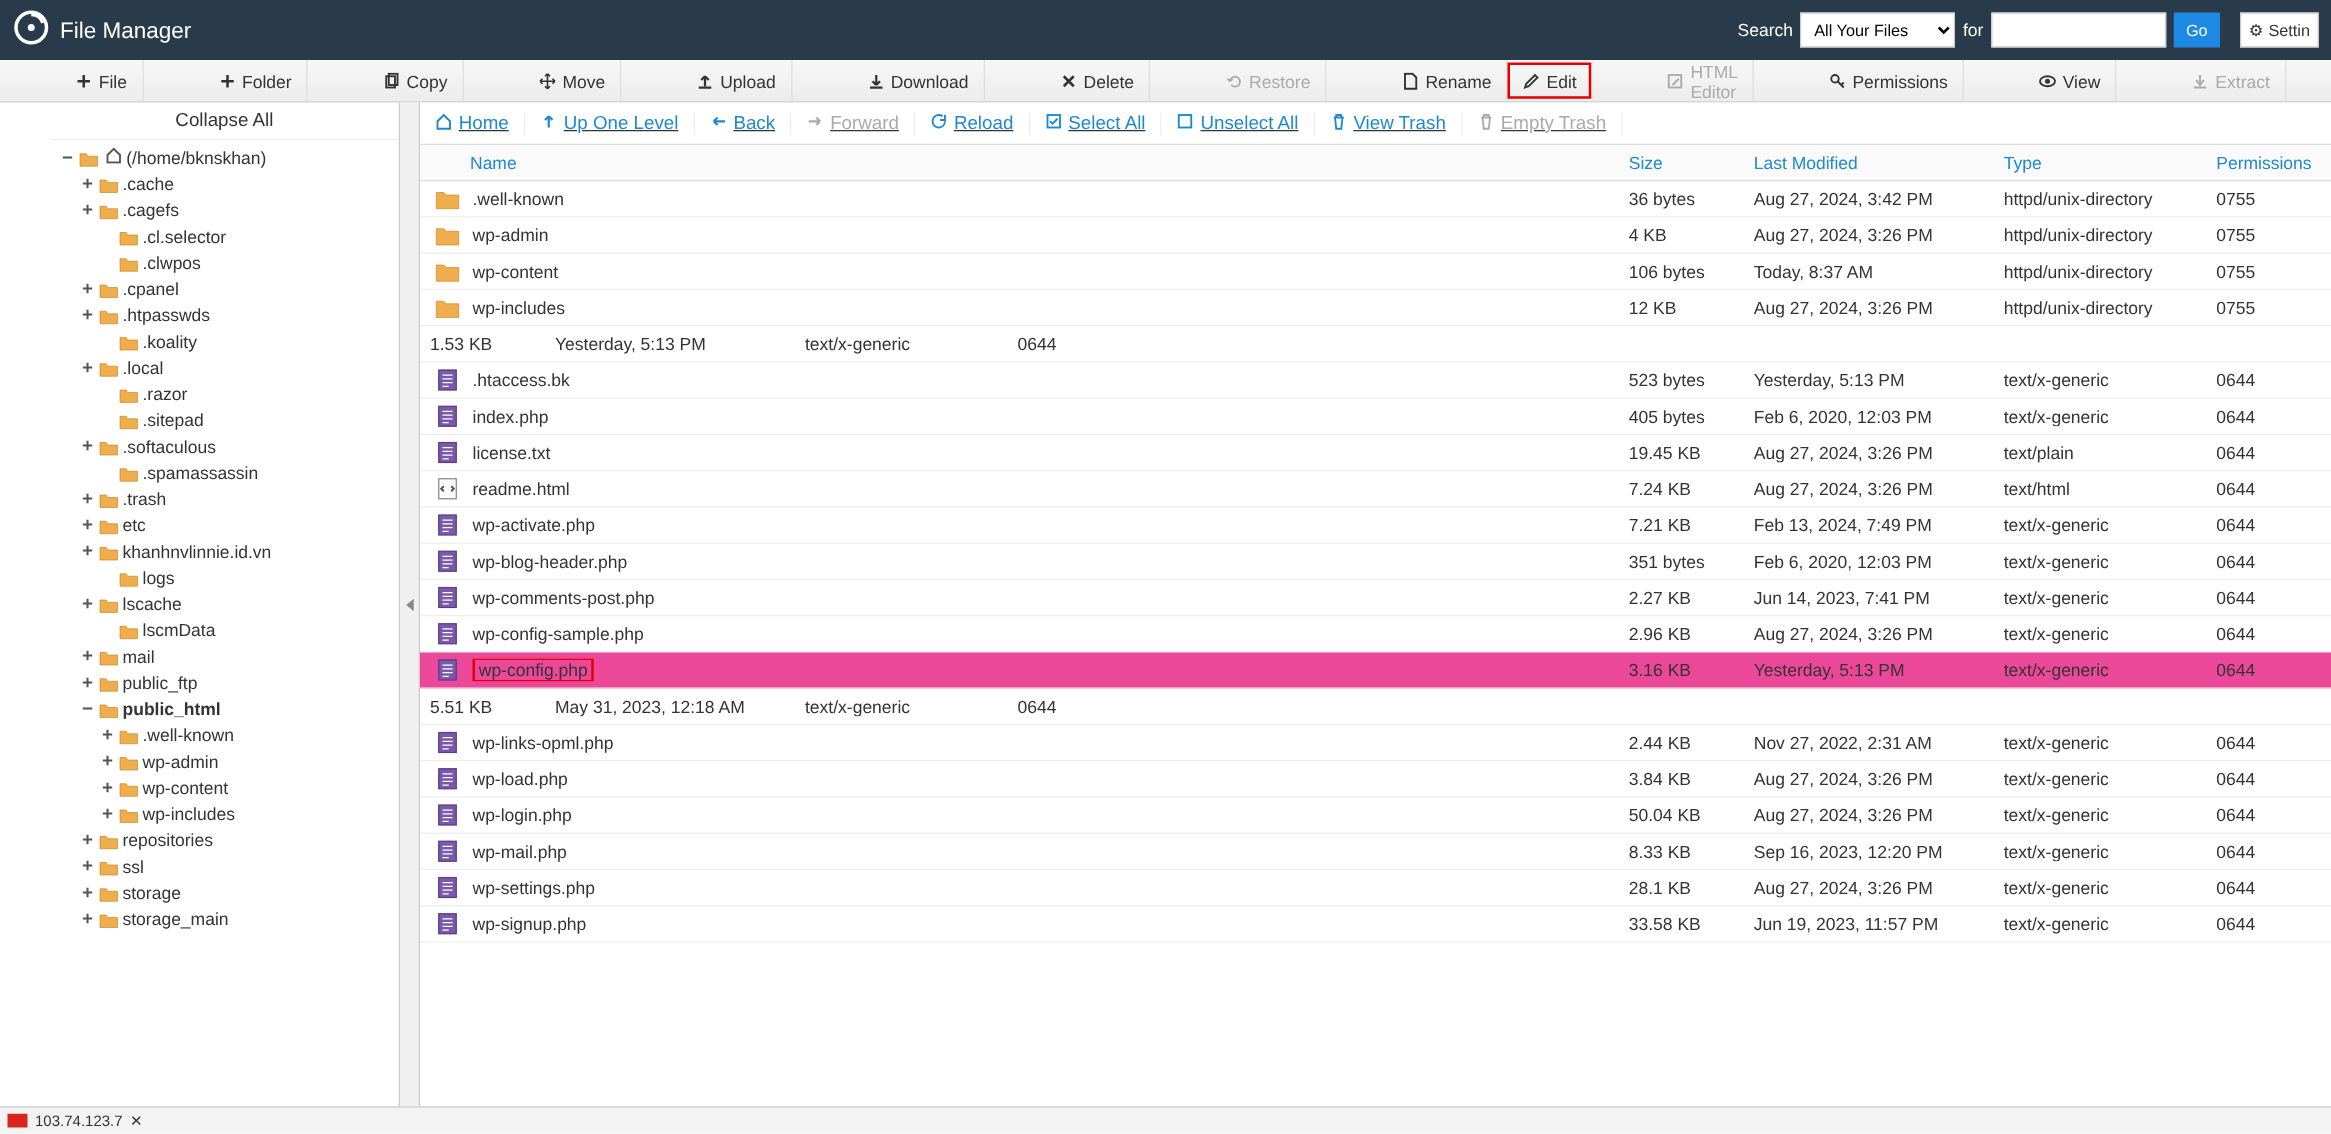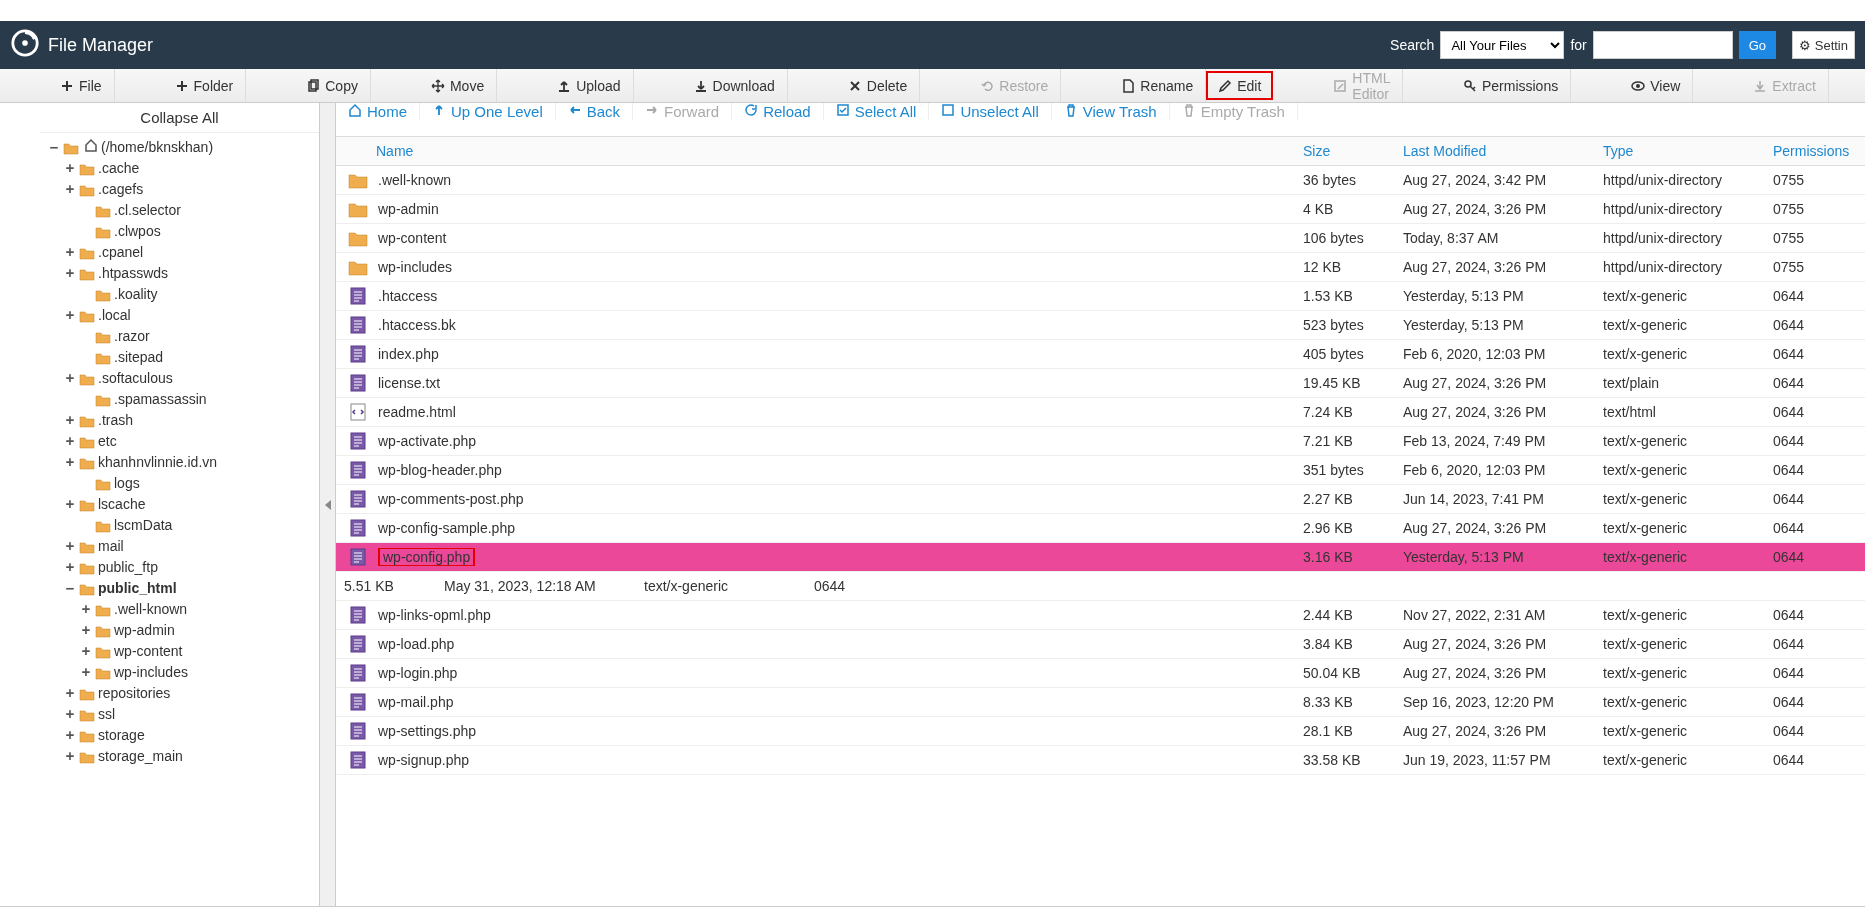--- a/index.html
+++ b/index.html
@@ -1,17 +1,17 @@
 <!DOCTYPE html>
 <html><head>
 <meta charset="utf-8">
 <style>
 * { box-sizing: border-box; margin: 0; padding: 0; }
 body { font-family: -apple-system, BlinkMacSystemFont, "Segoe UI", Arial, sans-serif; font-size: 14px; color: #333; overflow: hidden; }
-.header { background: #293a4a; color: #fff; height: 48px; display: flex; align-items: center; padding: 0 10px; margin-top: 21px; }
+.header { background: #293a4a; color: #fff; height: 48px; display: flex; align-items: center; padding: 0 10px; }
 .logo { display: flex; align-items: center; gap: 8px; font-size: 18px; font-weight: 400; }
 .logo svg { width: 30px; height: 30px; }
 .header-spacer { flex: 1; }
 .search-area { display: flex; align-items: center; gap: 6px; font-size: 14px; }
 .search-area select { height: 28px; border: 1px solid #ccc; background: #fff; padding: 0 20px 0 6px; font-size: 13px; }
 .search-area input { height: 28px; width: 140px; border: 1px solid #ccc; padding: 0 6px; }
 .go-btn { background: #1e88e5; color: #fff; border: none; height: 28px; padding: 0 10px; cursor: pointer; font-size: 13px; }
 .settings-btn { background: #fff; color: #333; border: 1px solid #ccc; height: 28px; padding: 0 6px; cursor: pointer; margin-left: 10px; display: flex; align-items: center; gap: 4px; font-size: 13px; }
 .toolbar { background: linear-gradient(#f7f7f7,#ececec); border-bottom: 1px solid #ccc; height: 34px; display: flex; align-items: stretch; }
 .tb-btn { display: flex; align-items: center; gap: 5px; padding: 0 12px; border-right: 1px solid #ddd; cursor: pointer; color: #333; font-size: 14px; margin-left: 48px; }
@@ -24,21 +24,21 @@
 .tree { padding: 4px 0 10px 8px; font-size: 14px; line-height: 21px; }
 .tree-row { display: flex; align-items: center; gap: 3px; white-space: nowrap; cursor: pointer; }
 .tree-row .exp { width: 12px; text-align: center; font-weight: bold; color: #555; font-family: monospace; }
 .tree-row .fold { width: 16px; height: 14px; display: inline-flex; }
 .tree-row.bold { font-weight: bold; }
 .indent-1 { padding-left: 16px; }
 .indent-2 { padding-left: 32px; align-items: center; }
 .splitter { width: 16px; background: #f0f0f0; border-right: 1px solid #ccc; display:flex; align-items:center; justify-content:center; cursor:col-resize;}
 .splitter .tri { width:0;height:0;border-top:5px solid transparent;border-bottom:5px solid transparent;border-right:6px solid #888;}
 .content { flex: 1; display: flex; flex-direction: column; overflow: hidden; }
-.nav-toolbar { height: 34px; border-bottom: 1px solid #ddd; display: flex; align-items: flex-start; background: #fff; }
+.nav-toolbar { height: 34px; border-bottom: 1px solid #ddd; display: flex; align-items: center; background: #fff; text-decoration: underline; }
 .nav-btn { display: flex; align-items: center; gap: 5px; padding: 0 12px; color: #1e88d0; cursor: pointer; border-right: 1px solid #eee; font-size: 15px; }
 .nav-btn.disabled { color: #aaa; cursor: default; }
 .file-table { flex: 1; overflow-y: auto; }
 .ft-head { display: flex; background: #fafafa; border-bottom: 1px solid #ddd; color: #1e88d0; font-size: 14px; position: sticky; top: 0; }
 .ft-head > div { padding: 6px 8px; }
 .col-name { flex: 1; padding-left: 40px !important; }
 .col-size { width: 100px; }
 .col-mod { width: 200px; }
 .col-type { width: 170px; }
 .col-perm { width: 100px; }
@@ -579,29 +579,20 @@
                 </svg>
               </span>
               <span>wp-includes</span>
             </div>
             <div class="col-size">12 KB</div>
             <div class="col-mod">Aug 27, 2024, 3:26 PM</div>
             <div class="col-type">httpd/unix-directory</div>
             <div class="col-perm">0755</div>
           </div>
           <div class="ft-row">
-            <div class="col-name">
-              <span class="fic">
-                <svg viewBox="0 0 20 18" width="20" height="18">
-                  <rect x="3" y="1" width="14" height="16" fill="#7a5aa8" stroke="#5a3a8a"></rect>
-                  <path d="M6 5h8M6 8h8M6 11h8M6 14h5" stroke="#fff" stroke-width="1"></path>
-                </svg>
-              </span>
-              <span>.htaccess</span>
-            </div>
             <div class="col-size">1.53 KB</div>
             <div class="col-mod">Yesterday, 5:13 PM</div>
             <div class="col-type">text/x-generic</div>
             <div class="col-perm">0644</div>
           </div>
           <div class="ft-row">
             <div class="col-name">
               <span class="fic">
                 <svg viewBox="0 0 20 18" width="20" height="18">
                   <rect x="3" y="1" width="14" height="16" fill="#7a5aa8" stroke="#5a3a8a"></rect>

